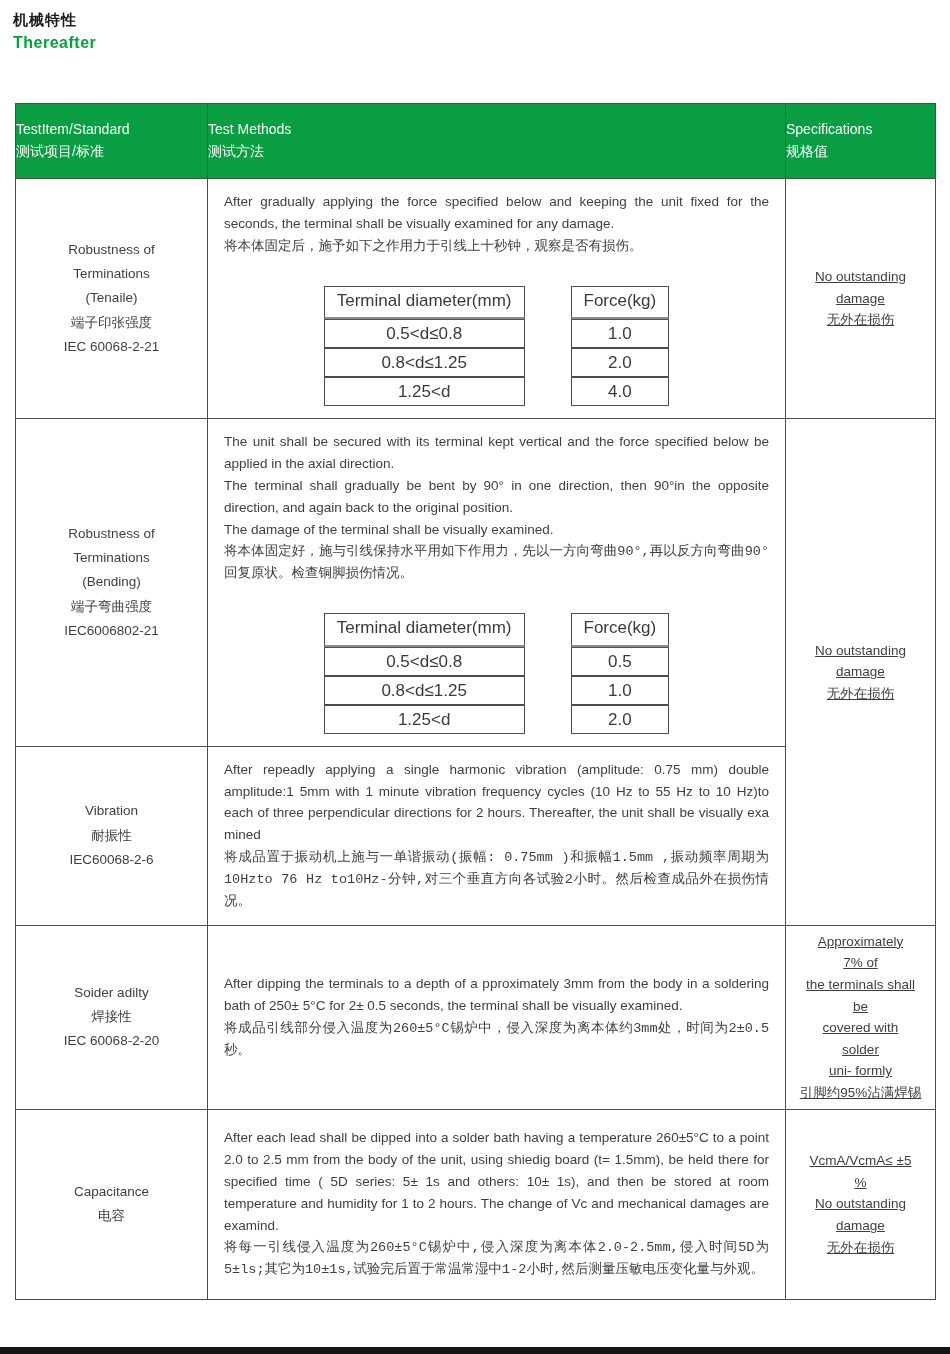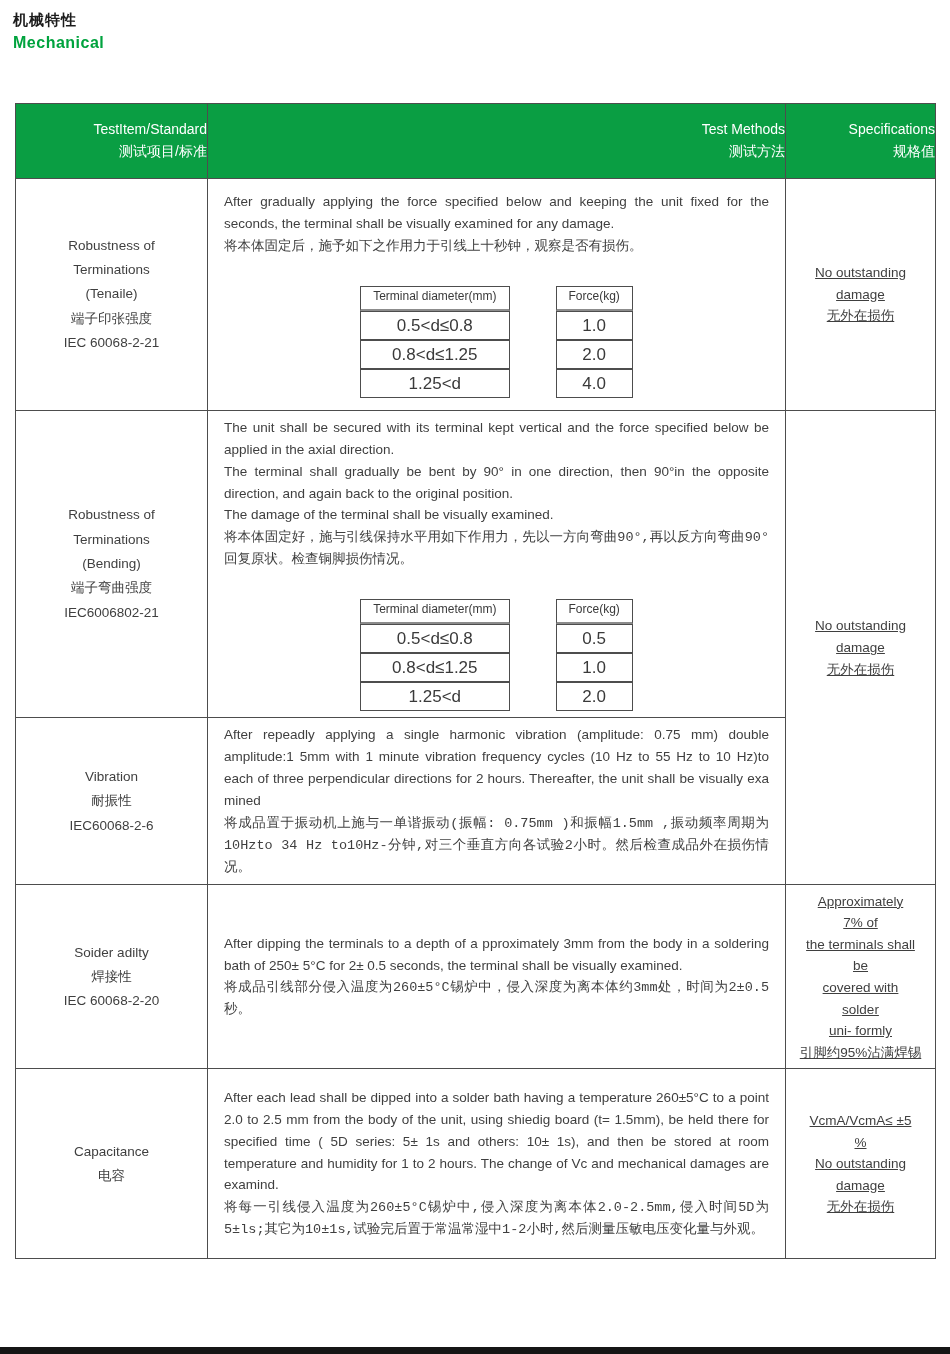--- a/index.html
+++ b/index.html
@@ -18,46 +18,46 @@
   .title-zh{font-size:15px;font-weight:bold;color:#1c1c1c;letter-spacing:1px;}
   .title-en{font-size:16px;font-weight:bold;color:var(--title-green);margin-top:4px;letter-spacing:.5px;}
 
   table.spec{position:absolute;left:15px;top:103px;width:920px;
     border-collapse:collapse;table-layout:fixed;}
   table.spec td,table.spec th{border:1px solid var(--line);vertical-align:middle;}
   table.spec{border:1px solid #8a8a8a;}
 
   tr.hdr{height:75px;}
   tr.hdr th{background:var(--green);color:#ffffff;font-weight:normal;
-    font-size:14px;text-align:right;line-height:1.55;}
+    font-size:14px;text-align:left;line-height:1.55;}
   tr.r1{height:232px;} tr.r2{height:297px;} tr.r3{height:161px;}
   tr.r4{height:184px;} tr.r5{height:190px;}
 
   td.item{ text-align:center;font-size:13.5px;line-height:1.8;white-space:pre-line;padding:12px 6px;}
-  td.method{padding:6px 16px;font-size:13.5px;line-height:1.62;}
+  td.method{padding:12px 16px;font-size:13.5px;line-height:1.62;}
   .m-en{text-align:justify;white-space:pre-line;}
   .m-zh{text-align:justify;white-space:pre-line;margin-top:1px;font-family:Liberation Mono, monospace;}
   td.spec-cell{text-align:center;font-size:13.5px;line-height:1.6;white-space:pre-line;padding:0 4px;text-decoration:underline;}
 
   .mini-wrap{text-align:center;margin-top:28px;}
   table.mini{display:inline-table;border-collapse:separate;border-spacing:46px 0;color:#3a3a3a;}
-  table.mini th{font-weight:normal;font-size:12px;padding:0 12px 3px;
+  table.mini th{font-weight:normal;font-size:17px;padding:0 12px 3px;
     border-bottom:2px solid #8c8c8c;text-align:center;}
   table.mini td{font-size:17px;line-height:27px;text-align:center;padding:0;}
 
   .footer-bar{position:absolute;left:0;top:1347px;width:950px;height:7px;background:var(--bar-black);}
 </style>
 </head>
 <body>
 
 <div class="page">
 
   <div class="title-block">
     <div class="title-zh">机械特性</div>
-    <div class="title-en">Mechanical</div>
+    <div class="title-en">Thereafter</div>
   </div>
 
   <table class="spec">
     <colgroup>
       <col style="width:192px">
         <col style="width:578px">
         <col style="width:150px">
     </colgroup>
 
     <tbody>
@@ -149,21 +149,21 @@
 damage
 无外在损伤</td>
     </tr>
 
     <tr class="r3">
       <td class="item">Vibration
 耐振性
 IEC60068-2-6</td>
       <td class="method">
         <div class="m-en">After repeadly applying a single harmonic vibration (amplitude: 0.75 mm) double amplitude:1 5mm with 1 minute vibration frequency cycles (10 Hz to 55 Hz to 10 Hz)to each of three perpendicular directions for 2 hours. Thereafter, the unit shall be visually exa mined</div>
-        <div class="m-zh">将成品置于振动机上施与一单谐振动(振幅: 0.75mm )和振幅1.5mm ,振动频率周期为10Hzto 34 Hz to10Hz-分钟,对三个垂直方向各试验2小时。然后检查成品外在损伤情况。</div>
+        <div class="m-zh">将成品置于振动机上施与一单谐振动(振幅: 0.75mm )和振幅1.5mm ,振动频率周期为10Hzto 76 Hz to10Hz-分钟,对三个垂直方向各试验2小时。然后检查成品外在损伤情况。</div>
       </td>
     </tr>
 
     <tr class="r4">
       <td class="item">Soider adilty
 焊接性
 IEC 60068-2-20</td>
       <td class="method">
         <div class="m-en">After dipping the terminals to a depth of a pproximately 3mm from the body in a soldering bath of 250± 5°C for 2± 0.5 seconds, the terminal shall be visually examined.</div>
         <div class="m-zh">将成品引线部分侵入温度为260±5°C锡炉中，侵入深度为离本体约3mm处，时间为2±0.5秒。</div>

